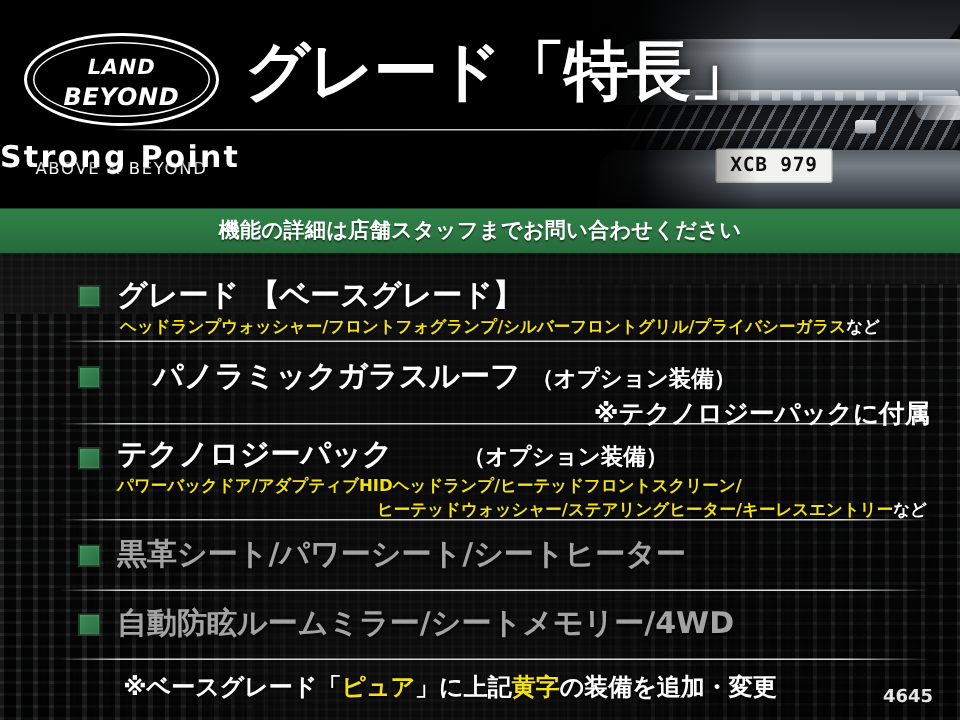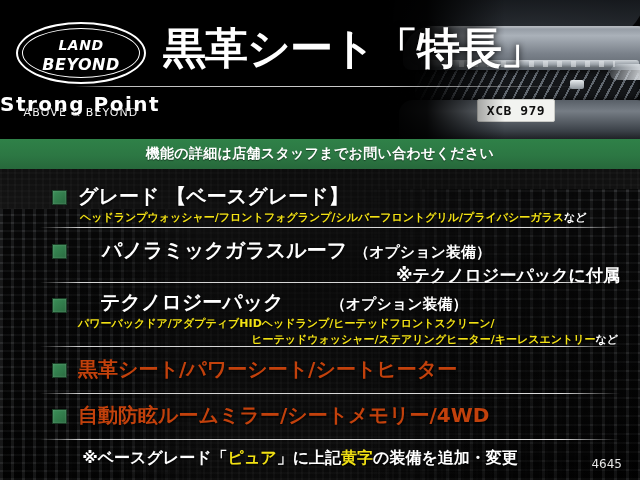--- a/index.html
+++ b/index.html
@@ -284,21 +284,21 @@
   .f-title {
     position: absolute;
     left: 78px;
     color: #ffffff;
     font-size: 20px;
     font-weight: bold;
     white-space: nowrap;
     text-shadow: 0 1px 3px rgba(0,0,0,0.95);
     letter-spacing: 0px;
   }
-  .f-title.yellow { color: #c2410c; }
+  .f-title.yellow { color: #a3a3a3; }
   .f-opt {
     font-size: 15px;
     font-weight: bold;
   }
   .f-sub {
     position: absolute;
     color: #f2e114;
     font-size: 11px;
     font-weight: bold;
     white-space: nowrap;
@@ -333,20 +333,21 @@
     text-shadow: 0 1px 2px rgba(0,0,0,0.95);
   }
   #footer-note .hl { color: #f2e114; }
   #corner-number {
     position: absolute;
     right: 18px; top: 288px;
     color: #e6e6e6;
     font-size: 12px;
     font-family: "DejaVu Sans", "Liberation Sans", sans-serif;
     text-shadow: 0 1px 2px rgba(0,0,0,0.9);
+    font-weight: bold;
   }
 </style>
 </head>
 <body>
 
 <div id="page">
 
   <div id="header">
 
     <div class="car-photo">
@@ -365,21 +366,21 @@
     <div id="logo-block">
       <div class="lr-oval">
         <div class="lr-text">
           <div class="l1">LAND</div>
           <div class="l2">BEYOND</div>
         </div>
       </div>
       <div id="tagline">ABOVE &amp; BEYOND</div>
     </div>
 
-    <div id="title-ja">黒革シート「特長」</div>
+    <div id="title-ja">グレード「特長」</div>
     <div id="title-rule"></div>
     <div id="title-en">Strong Point</div>
   </div>
 
   <div id="banner">
     <span id="banner-text">機能の詳細は店舗スタッフまでお問い合わせください</span>
   </div>
 
   <div id="body">
     <div class="city"></div>
@@ -398,21 +399,21 @@
 
       <div class="feature" style="top:68px;">
         <div class="bullet" style="top:7px;"></div>
         <div class="f-title" style="top:0px;padding-left:24px;"><span>パノラミックガラスルーフ</span> <span class="f-opt">（オプション装備）</span></div>
         <div class="f-note" style="left:0px; top:27px; width:620px; text-align:right;">※テクノロジーパックに付属</div>
       </div>
       <div class="divider" style="top:113px;"></div>
 
       <div class="feature" style="top:120px;">
         <div class="bullet" style="top:9px;"></div>
-        <div class="f-title" style="top:0px;padding-left:22px;"><span>テクノロジーパック</span> <span class="f-opt" style="padding-left:40px;">（オプション装備）</span></div>
+        <div class="f-title" style="top:0px;"><span>テクノロジーパック</span> <span class="f-opt" style="padding-left:40px;">（オプション装備）</span></div>
         <div class="f-sub" style="left:78px; top:27px;">パワーバックドア/アダプティブHIDヘッドランプ/ヒーテッドフロントスクリーン/</div>
         <div class="f-sub" style="left:0px; top:43px; width:618px; text-align:right;"><span>ヒーテッドウォッシャー/ステアリングヒーター/キーレスエントリー</span><span class="nado">など</span></div>
       </div>
       <div class="divider" style="top:177px;"></div>
 
       <div class="feature" style="top:187px;">
         <div class="bullet" style="top:7px;"></div>
         <div class="f-title yellow" style="top:0px;">黒革シート/パワーシート/シートヒーター</div>
       </div>
       <div class="divider" style="top:224px;"></div>

